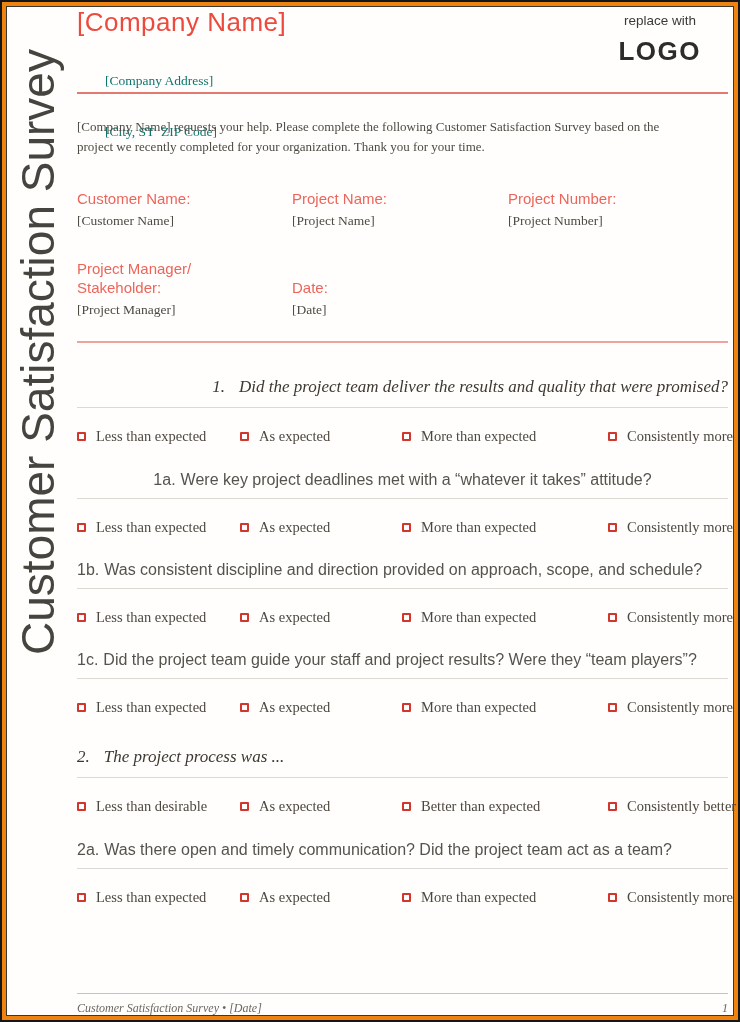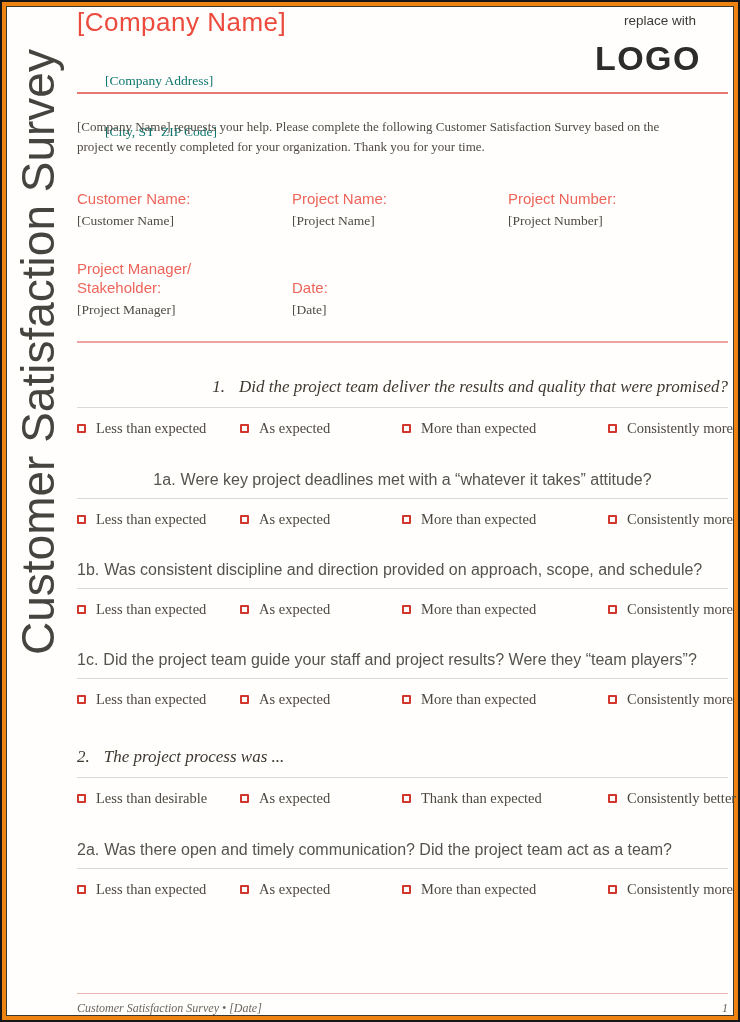--- a/index.html
+++ b/index.html
@@ -17,21 +17,21 @@
     writing-mode:vertical-rl; transform:rotate(180deg);
     font-family:"Liberation Sans", sans-serif;
     font-size:46px; color:#46443f; white-space:nowrap;
   }
 
   .company-name { top:0; font-family:"Liberation Sans", sans-serif; font-size:26px; letter-spacing:.5px; color:#ed4a3e; }
   .address { top:31px; font-size:13.5px; line-height:17px; color:#0f766e; white-space:pre-wrap;margin-left:28px; }
 
   .logo { position:absolute; top:6px; right:32px; text-align:right; font-family:"Liberation Sans", sans-serif; }
   .logo-top { font-size:13.5px; color:#3b3a37; padding-right:5px; }
-  .logo-main { font-size:34px; line-height:27px; font-weight:bold; letter-spacing:1.5px; color:#2c2c2a; margin-top:17px; }
+  .logo-main { font-size:26px; line-height:27px; font-weight:bold; letter-spacing:1.5px; color:#2c2c2a; margin-top:10px; }
 
   .hr1 { top:85px; height:2px; background:#e5786f; }
   .hr2 { top:334px; height:2px; background:#eda49e; }
 
   .intro { top:110px; font-size:13px; line-height:20px; color:#4e4a43; white-space:nowrap; }
 
   .fields-row1 { top:182px; height:60px; }
   .fields-row2 { top:252px; height:66px; }
   .fcol { position:absolute; top:0; }
   .c0 { left:0; } .c1 { left:215px; } .c2 { left:431px; }
@@ -43,21 +43,21 @@
   .q0 { top:369px;text-align:right; } .q1 { top:462px;text-align:center; } .q2 { top:552px; }
   .q3 { top:642px; } .q4 { top:739px; } .q5 { top:832px; }
 
   .qtitle-main { font-style:italic; font-size:17px; line-height:22px; color:#3d3930; }
   .qtitle-main .qnum { margin-right:14px; }
   .qtitle-sub { font-family:"Liberation Sans", sans-serif; font-size:16px; line-height:21px; color:#55534d; }
   .qtitle-sub .qnum { margin-right:5px; }
   .qsep { height:1px; background:#dcd9d4; margin-top:9px; }
   .qtitle-sub + .qsep { margin-top:8px; }
 
-  .opts { position:relative; margin-top:12px; height:18px;font-family:Liberation Serif, serif; }
+  .opts { position:relative; margin-top:20px; height:18px;font-family:Liberation Serif, serif; }
   .opt { position:absolute; top:0; display:inline-flex; align-items:center; gap:10px; }
   .o0 { left:0; } .o1 { left:163px; } .o2 { left:325px; } .o3 { left:491px;padding-left:40px; }
   .cb { width:9px; height:9px; border:2px solid #d2372e; border-radius:1px; display:inline-block; flex:none; background:#fff; }
   .opt-label { font-size:14.5px; color:#4c4840; white-space:nowrap; }
 
   .footer-line { top:986px; height:1px; background:#e9b3af; }
   .footer { top:993px; font-style:italic; font-size:12px; line-height:16px; color:#6b675f; }
   .page-num { position:absolute; right:0; top:0; }
 </style>
 </head>
@@ -228,21 +228,21 @@
         <span class="opt o0">
             <span class="cb"></span>
             <span class="opt-label">Less than desirable</span>
           </span>
         <span class="opt o1">
             <span class="cb"></span>
             <span class="opt-label">As expected</span>
           </span>
         <span class="opt o2">
             <span class="cb"></span>
-            <span class="opt-label">Thank than expected</span>
+            <span class="opt-label">Better than expected</span>
           </span>
         <span class="opt o3">
             <span class="cb"></span>
             <span class="opt-label">Consistently better</span>
           </span>
       </div>
     </section>
 
     <section class="abs qblock q5">
       <div class="qtitle-sub">

